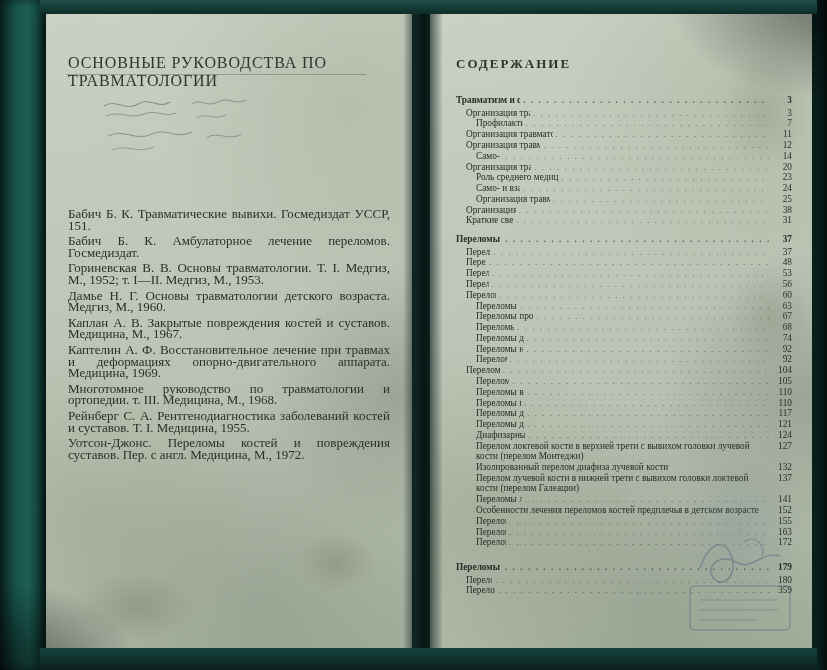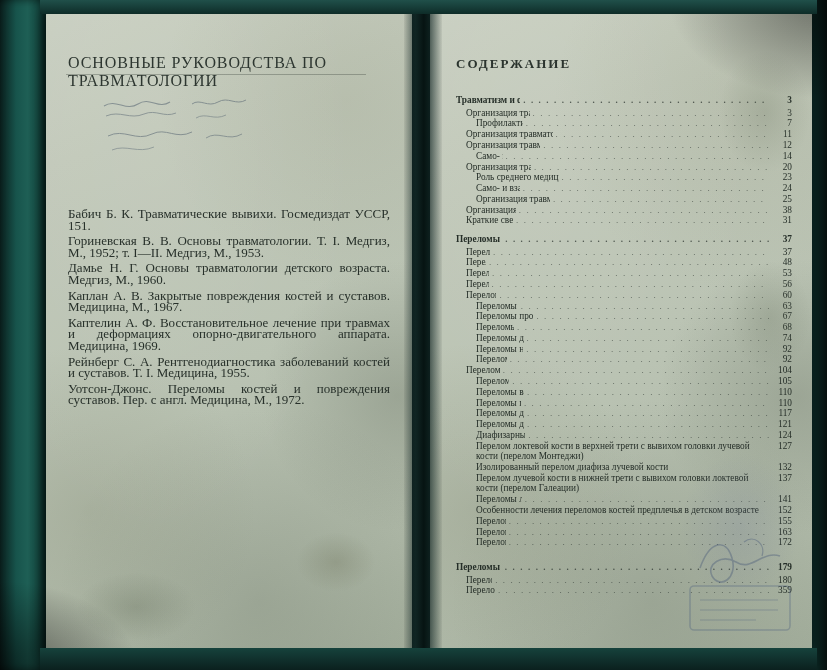--- a/index.html
+++ b/index.html
@@ -194,24 +194,26 @@
         <path d="M10,24 C24,18 34,28 48,22 C60,17 68,26 80,21" stroke="#3a4a5e" stroke-width="0.9" fill="none"></path>
         <path d="M96,12 C104,6 112,16 122,10 C132,4 140,14 150,8" stroke="#3a4a5e" stroke-width="1" fill="none"></path>
         <path d="M100,26 C110,20 118,29 130,23" stroke="#3a4a5e" stroke-width="0.8" fill="none"></path>
         <path d="M12,44 C28,36 40,50 56,42 C70,35 80,48 96,40" stroke="#3a4a5e" stroke-width="1" fill="none"></path>
         <path d="M110,46 C122,38 132,50 146,42" stroke="#3a4a5e" stroke-width="0.9" fill="none"></path>
         <path d="M16,58 C30,52 42,62 58,55" stroke="#3a4a5e" stroke-width="0.8" fill="none"></path>
       </svg>
 
       <div class="reflist">
         <div class="ref">Бабич Б. К. Травматические вывихи. Госмедиздат УССР, 151.</div>
+        <div class="ref">Бабич Б. К. Амбулаторное лечение переломов. Госмедиздат.</div>
         <div class="ref">Горинeвская В. В. Основы травматологии. Т. I. Медгиз, М., 1952; т. I—II. Медгиз, М., 1953.</div>
         <div class="ref">Дамье Н. Г. Основы травматологии детского возраста. Медгиз, М., 1960.</div>
         <div class="ref">Каплан А. В. Закрытые повреждения костей и суставов. Медицина, М., 1967.</div>
         <div class="ref">Каптелин А. Ф. Восстановительное лечение при травмах и деформациях опорно-двигательного аппарата. Медицина, 1969.</div>
+        <div class="ref">Многотомное руководство по травматологии и ортопедии. т. III. Медицина, М., 1968.</div>
         <div class="ref">Рейнберг С. А. Рентгенодиагностика заболеваний костей и суставов. Т. I. Медицина, 1955.</div>
         <div class="ref">Уотсон-Джонс. Переломы костей и повреждения суставов. Пер. с англ. Медицина, М., 1972.</div>
       </div>
 
       <div class="stain" style="left:250px; top:520px; width:80px; height:60px; background:radial-gradient(ellipse, rgba(110,115,90,0.30), rgba(0,0,0,0) 70%);"></div>
       <div class="stain" style="left:30px; top:560px; width:120px; height:70px; background:radial-gradient(ellipse, rgba(95,105,85,0.28), rgba(0,0,0,0) 70%);"></div>
     </div>
   </div>
 
   <div class="page page-right">

